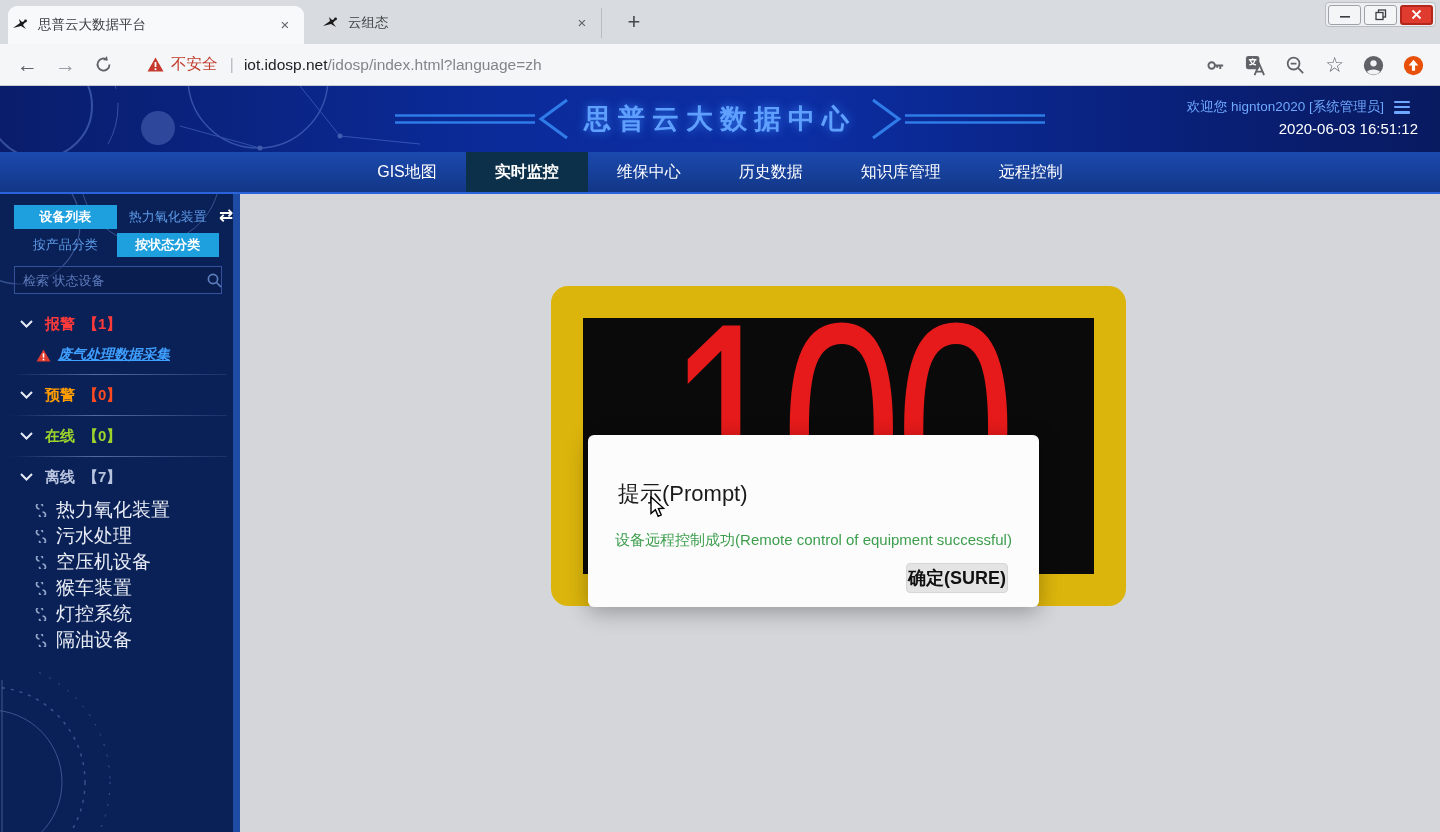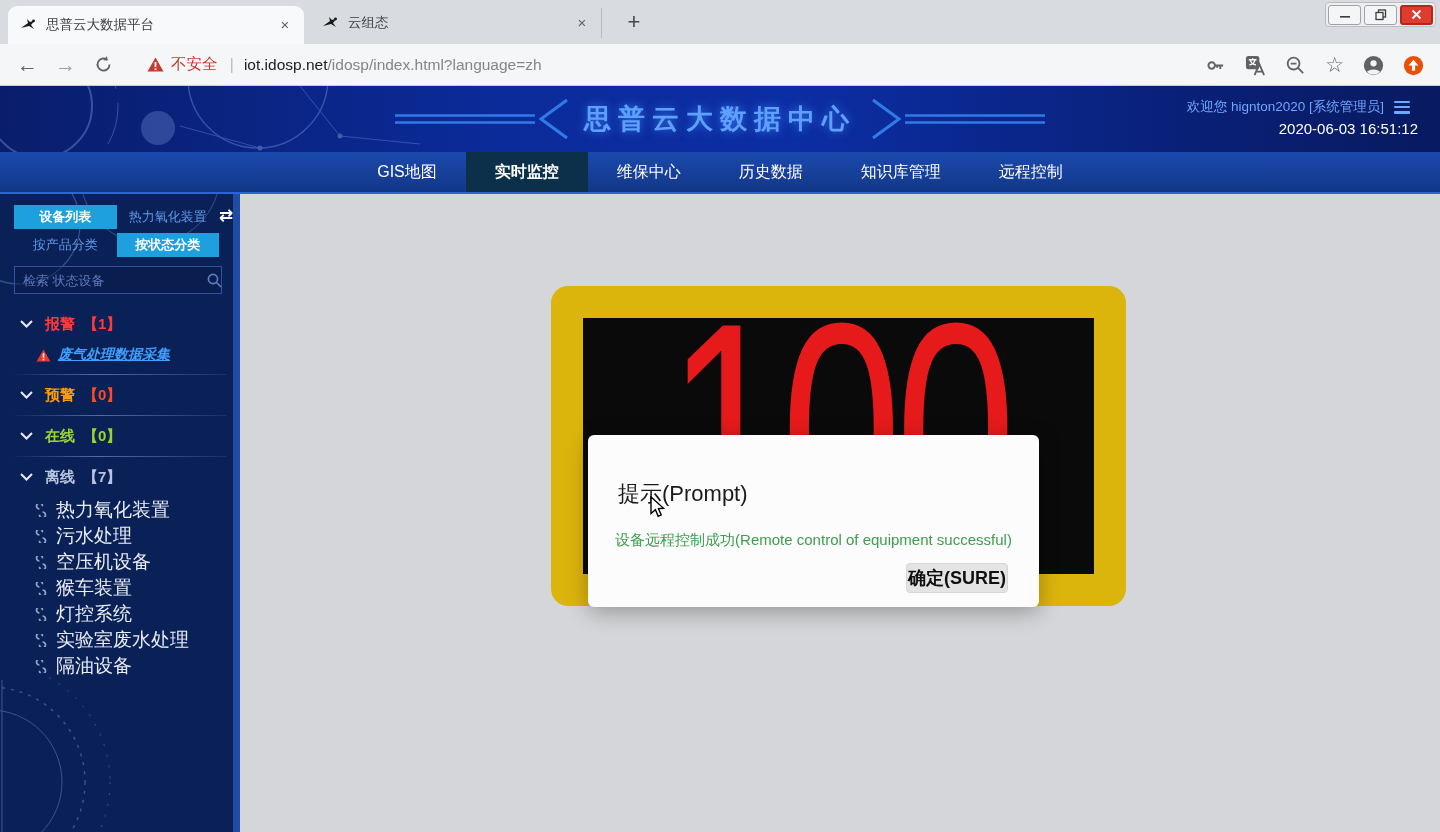--- a/index.html
+++ b/index.html
@@ -2,21 +2,21 @@
 <html><head>
 <meta charset="utf-8">
 <style>
   * { margin:0; padding:0; box-sizing:border-box; }
   html,body { width:1440px; height:832px; overflow:hidden; }
   body { font-family:"Liberation Sans","DejaVu Sans",sans-serif; position:relative; background:#0A1B52; }
   .abs { position:absolute; }
 
   
   #tabstrip { left:0; top:0; width:1440px; height:44px; background:#D8DBDF; }
-  .tab-active { left:8px; top:6px; width:296px; height:38px; background:#F8F9FA; border-radius:9px 9px 0 0; display:flex; align-items:center; padding:0 10px 0 12px; }
+  .tab-active { left:8px; top:6px; width:296px; height:38px; background:#F8F9FA; border-radius:9px 9px 0 0; display:flex; align-items:center; padding:0 10px 0 4px; }
   .tab-inactive { left:312px; top:8px; width:290px; height:30px; display:flex; align-items:center; padding:0 10px 0 10px; border-right:1px solid #B8BCC1; }
   .tab-title { font-size:13.5px; color:#3C4043; margin-left:9px; flex:1; white-space:nowrap; overflow:hidden; }
   .tab-close { width:18px; height:18px; border-radius:50%; color:#5F6368; font-size:15px; line-height:17px; text-align:center; }
   .newtab-btn { left:620px; top:9px; width:28px; height:28px; color:#45494D; font-size:22px; line-height:26px; text-align:center; border-radius:50%; }
   .favicon { width:17px; height:17px; flex:0 0 auto; }
 
   #wincontrols { right:4px; top:2px; height:25px; display:flex; gap:3px; align-items:center; background:#EDEFF2; border:1px solid #B9BDC2; border-radius:4px; padding:1px 2px; }
   .winbtn { width:33px; height:20px; border:1px solid #9DA2A8; border-radius:3px; background:#F4F5F6; display:flex; align-items:center; justify-content:center; color:#3A3D40; }
   .winbtn.close { background:#DF3B2F; border:2px solid #B3261B; color:#fff; font-weight:bold; }
 
@@ -324,26 +324,20 @@
       <div class="dev-item">
         <svg width="14" height="13" viewBox="0 0 14 13">
             <path d="M5.5 5 A3 3 0 1 1 8.5 2.2 M8.5 8 A3 3 0 1 1 5.5 10.8" fill="none" stroke="#93A5C9" stroke-width="1.7"></path>
           </svg>
         <span class="dev-label">灯控系统</span>
       </div>
       <div class="dev-item">
         <svg width="14" height="13" viewBox="0 0 14 13">
             <path d="M5.5 5 A3 3 0 1 1 8.5 2.2 M8.5 8 A3 3 0 1 1 5.5 10.8" fill="none" stroke="#93A5C9" stroke-width="1.7"></path>
           </svg>
-        <span class="dev-label">实验室废水处理</span>
-      </div>
-      <div class="dev-item">
-        <svg width="14" height="13" viewBox="0 0 14 13">
-            <path d="M5.5 5 A3 3 0 1 1 8.5 2.2 M8.5 8 A3 3 0 1 1 5.5 10.8" fill="none" stroke="#93A5C9" stroke-width="1.7"></path>
-          </svg>
         <span class="dev-label">隔油设备</span>
       </div>
     </div>
   </div>
   <div class="abs" id="sidebar-strip"></div>
 
   <div class="abs" id="content">
     <div class="abs" id="device-card">
       <div class="abs" id="device-screen">
         <div id="display-value">100</div>

